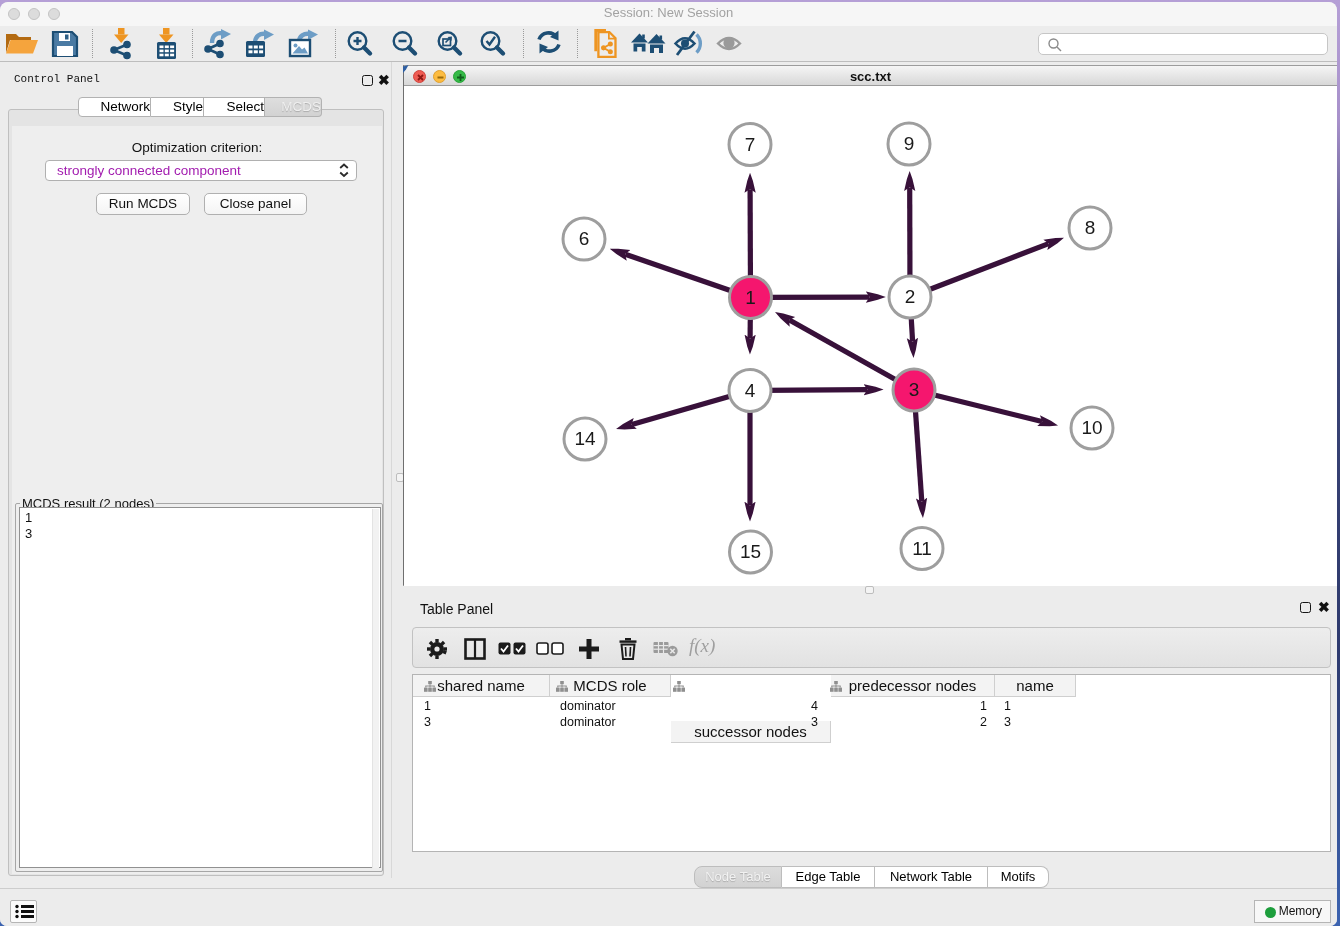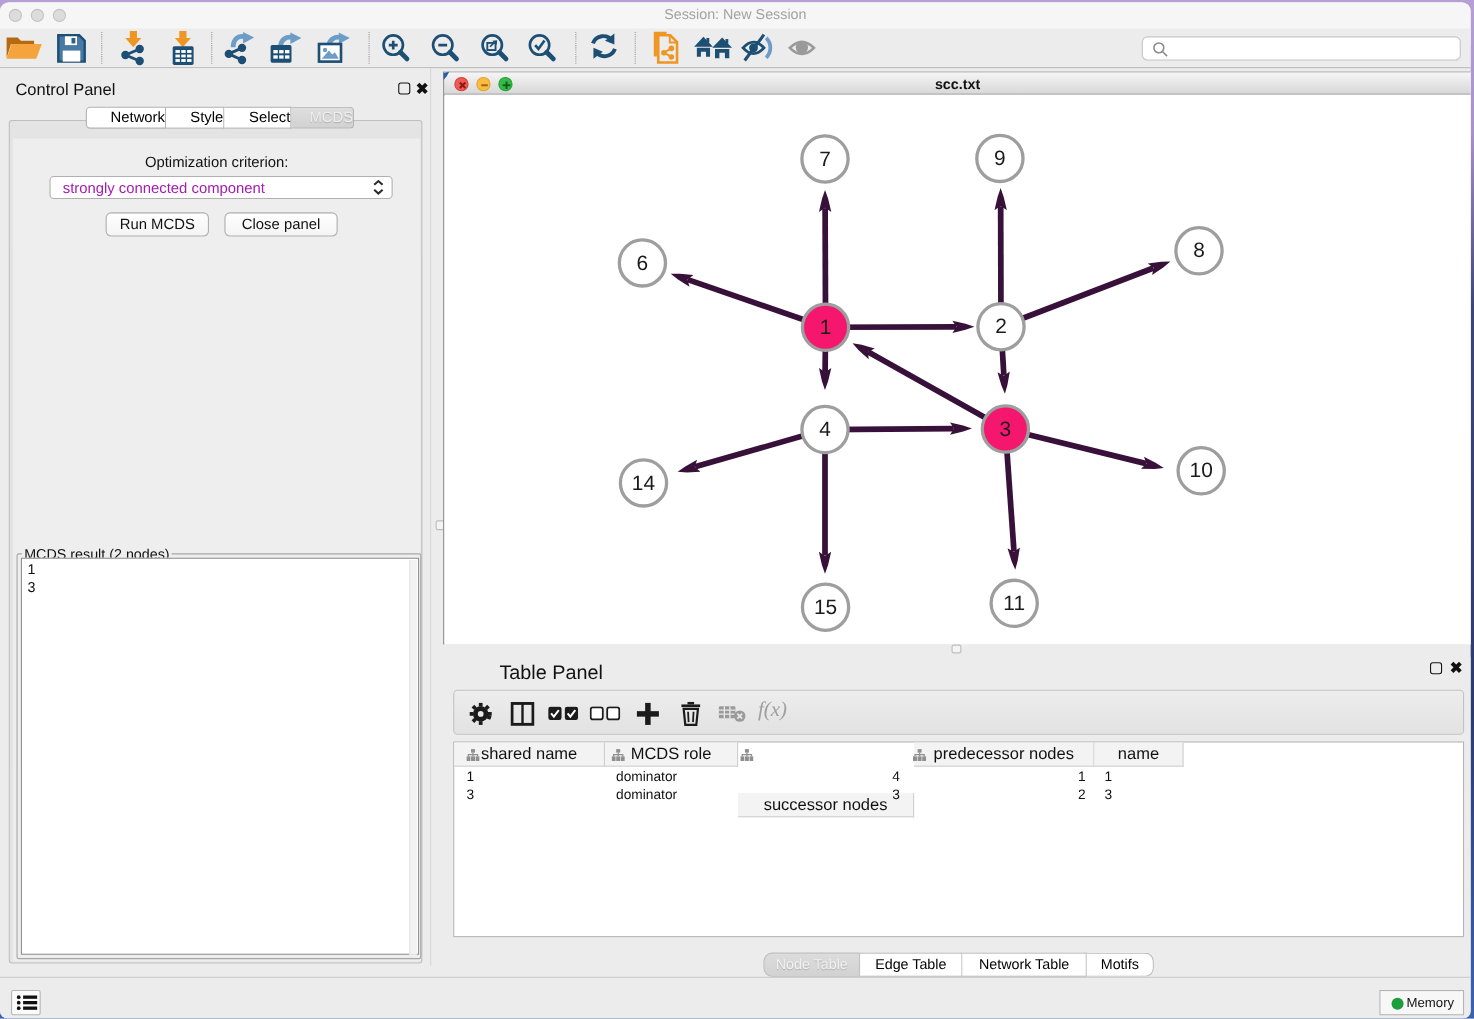--- a/index.html
+++ b/index.html
@@ -20,21 +20,21 @@
   background:#ececec; border-bottom:1px solid #bdbdbd; }
 .tsep { position:absolute; top:3px; height:29px; width:0;
   border-left:1px dotted #9a9a9a; }
 #toolbar svg.ic { position:absolute; top:2px; }
 #ttoolbar svg.tic { position:absolute; top:10px; }
 #search { position:absolute; left:1038px; top:7px; width:290px; height:22px;
   background:#fff; border:1px solid #c6c6c6; border-radius:5px; }
 
 #cpanel { position:absolute; left:0; top:60px; width:392px; height:816px;
   background:#ececec; border-right:1px solid #d8d8d8; }
-#cptitle { position:absolute; left:14px; top:11px; font-size:15px; color:#111; }
+#cptitle { position:absolute; left:14px; top:11px; font-size:11px; color:#111;font-family:Liberation Mono, monospace; }
 .floatsq { position:absolute; width:11px; height:11px; border:1.8px solid #151515; border-radius:2.5px; background:transparent; }
 .closex { position:absolute; font-size:14px; font-weight:bold; color:#111; line-height:11px; }
 .tabrow { position:absolute; display:flex; z-index:5; }
 .tab { font-size:13.5px; color:#000; background:#fff; border:1px solid #b2b2b2;
   border-left:none; text-align:right; line-height:18px; height:20px; }
 .tab.first { border-left:1px solid #b2b2b2; border-radius:4px 0 0 4px; }
 .tab.last { border-radius:0 4px 4px 0; }
 .tab.sel { background:linear-gradient(180deg,#dedede,#d2d2d2); color:#efefef;
   text-shadow:0 1px 1px #aaa; }
 #tabpane { position:absolute; left:8px; top:47px; width:376px; height:767px;
@@ -69,21 +69,21 @@
 .macb { position:absolute; top:4px; width:13px; height:13px; border-radius:50%; }
 .macb svg { position:absolute; left:0.5px; top:0.5px; }
 #ntext { position:absolute; top:3px; left:0; width:100%; text-align:center;
   font-size:13px; font-weight:bold; color:#111; }
 #canvas { position:absolute; left:0; top:21px; width:933px; height:499px; background:#fff; }
 #hhandle { position:absolute; left:865px; top:584px; width:9px; height:8px;
   background:#f4f4f4; border:1px solid #bdbdbd; border-radius:2px; }
 
 #tpanel { position:absolute; left:403px; top:595px; width:934px; height:291px;
   background:#ececec; }
-#tptitle { position:absolute; left:17px; top:4px; font-size:18px; color:#111;margin-left:34px; }
+#tptitle { position:absolute; left:17px; top:4px; font-size:14px; color:#111; }
 #ttoolbar { position:absolute; left:9px; top:30px; width:919px; height:41px;
   background:linear-gradient(180deg,#ededed,#e2e2e2); border:1px solid #c2c2c2; border-radius:4px; }
 #ttable { position:absolute; left:9px; top:77px; width:919px; height:178px;
   background:#fff; border:1px solid #b4b4b4; }
 .hcell { position:absolute; top:0; height:22px; background:#f3f3f3;
   border-right:1px solid #cfcfcf; border-bottom:1px solid #cfcfcf;
   font-size:15px; color:#111; text-align:center; line-height:22px; }
 .dcell { position:absolute; font-size:12.5px; color:#111; height:16px; line-height:16px; }
 .treeic { position:absolute; top:6px; }
 

